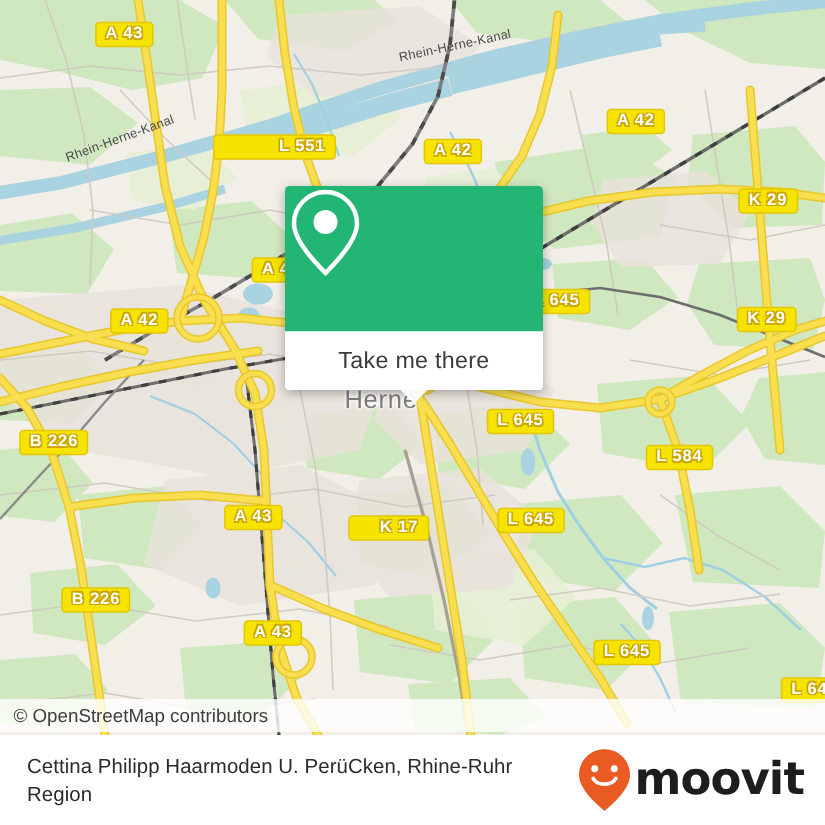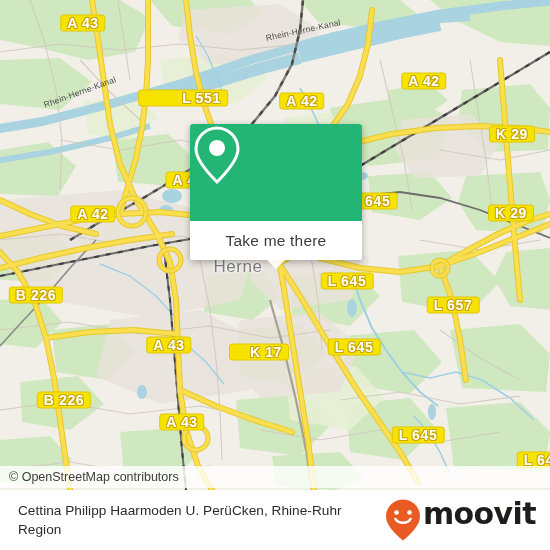--- a/index.html
+++ b/index.html
@@ -27,21 +27,21 @@
   #map svg { position: absolute; left: 0; top: 0; display: block; }
 
   
   .shield {
     position: absolute;
     background: #f7e300;
     border: 1.4px solid #e2c600;
     border-radius: 3px;
     color: #ffffff;
     font-family: "Liberation Sans", sans-serif;
-    font-size: 14px;
+    font-size: 11px;
     font-weight: bold;
     letter-spacing: 0.6px;
     line-height: 15px;
     height: 17px;
     padding: 0 6px;
     white-space: nowrap;
     text-shadow:
       -1px -1px 0 #caa700, 1px -1px 0 #caa700,
       -1px  1px 0 #caa700, 1px  1px 0 #caa700;
     transform: translate(-50%, -50%);
@@ -135,21 +135,21 @@
   #footer-title {
     flex: 1;
     font-size: 13.6px;
     color: #2b2b2b;
     line-height: 19px;
     max-width: 400px;
     letter-spacing: 0.05px;
   }
   #brand {
     display: flex;
-    align-items: flex-start;
+    align-items: center;
     gap: 2px;
     margin-left: auto;
   }
   #brand-word {
     font-family: "DejaVu Sans", sans-serif;
     font-size: 30px;
     font-weight: bold;
     color: #1d1d1b;
     letter-spacing: -0.6px;
     line-height: 30px;
@@ -350,34 +350,34 @@
           <circle cx="282" cy="252" r="9"></circle>
           <circle cx="440" cy="268" r="8"></circle>
           <circle cx="196" cy="438" r="12"></circle>
         </g>
       </g>
     </svg>
 
     <div class="water-label" style="left:44px; top:100px; transform:rotate(-20deg); transform-origin:left center;">Rhein-Herne-Kanal</div>
     <div class="water-label" style="left:266px; top:33px; transform:rotate(-12deg); transform-origin:left center;">Rhein-Herne-Kanal</div>
 
-    <div class="place-label" style="left:238px; top:267px;">Herne</div>
+    <div class="place-label" style="left:254px; top:267px;">Herne</div>
 
     <div class="shield" style="left:83px;  top:23px;">A 43</div>
     <div class="shield" style="left:183px; top:98px;padding-left:43px;">L 551</div>
     <div class="shield" style="left:302px; top:101px;">A 42</div>
     <div class="shield" style="left:424px; top:81px;">A 42</div>
     <div class="shield" style="left:512px; top:134px;">K 29</div>
     <div class="shield" style="left:93px;  top:214px;">A 42</div>
     <div class="shield" style="left:184px; top:180px;">A 4</div>
     <div class="shield" style="left:371px; top:201px;">L 645</div>
     <div class="shield" style="left:511px; top:213px;">K 29</div>
     <div class="shield" style="left:36px;  top:295px;">B 226</div>
     <div class="shield" style="left:347px; top:281px;">L 645</div>
-    <div class="shield" style="left:453px; top:305px;">L 657</div>
+    <div class="shield" style="left:453px; top:305px;">L 584</div>
     <div class="shield" style="left:169px; top:345px;">A 43</div>
     <div class="shield" style="left:259px; top:352px;padding-left:20px;">K 17</div>
     <div class="shield" style="left:354px; top:347px;">L 645</div>
     <div class="shield" style="left:64px;  top:400px;">B 226</div>
     <div class="shield" style="left:182px; top:422px;">A 43</div>
     <div class="shield" style="left:418px; top:435px;">L 645</div>
     <div class="shield" style="left:543px; top:460px;">L 645</div>
 
     <div id="popup">
       <div id="popup-green">

